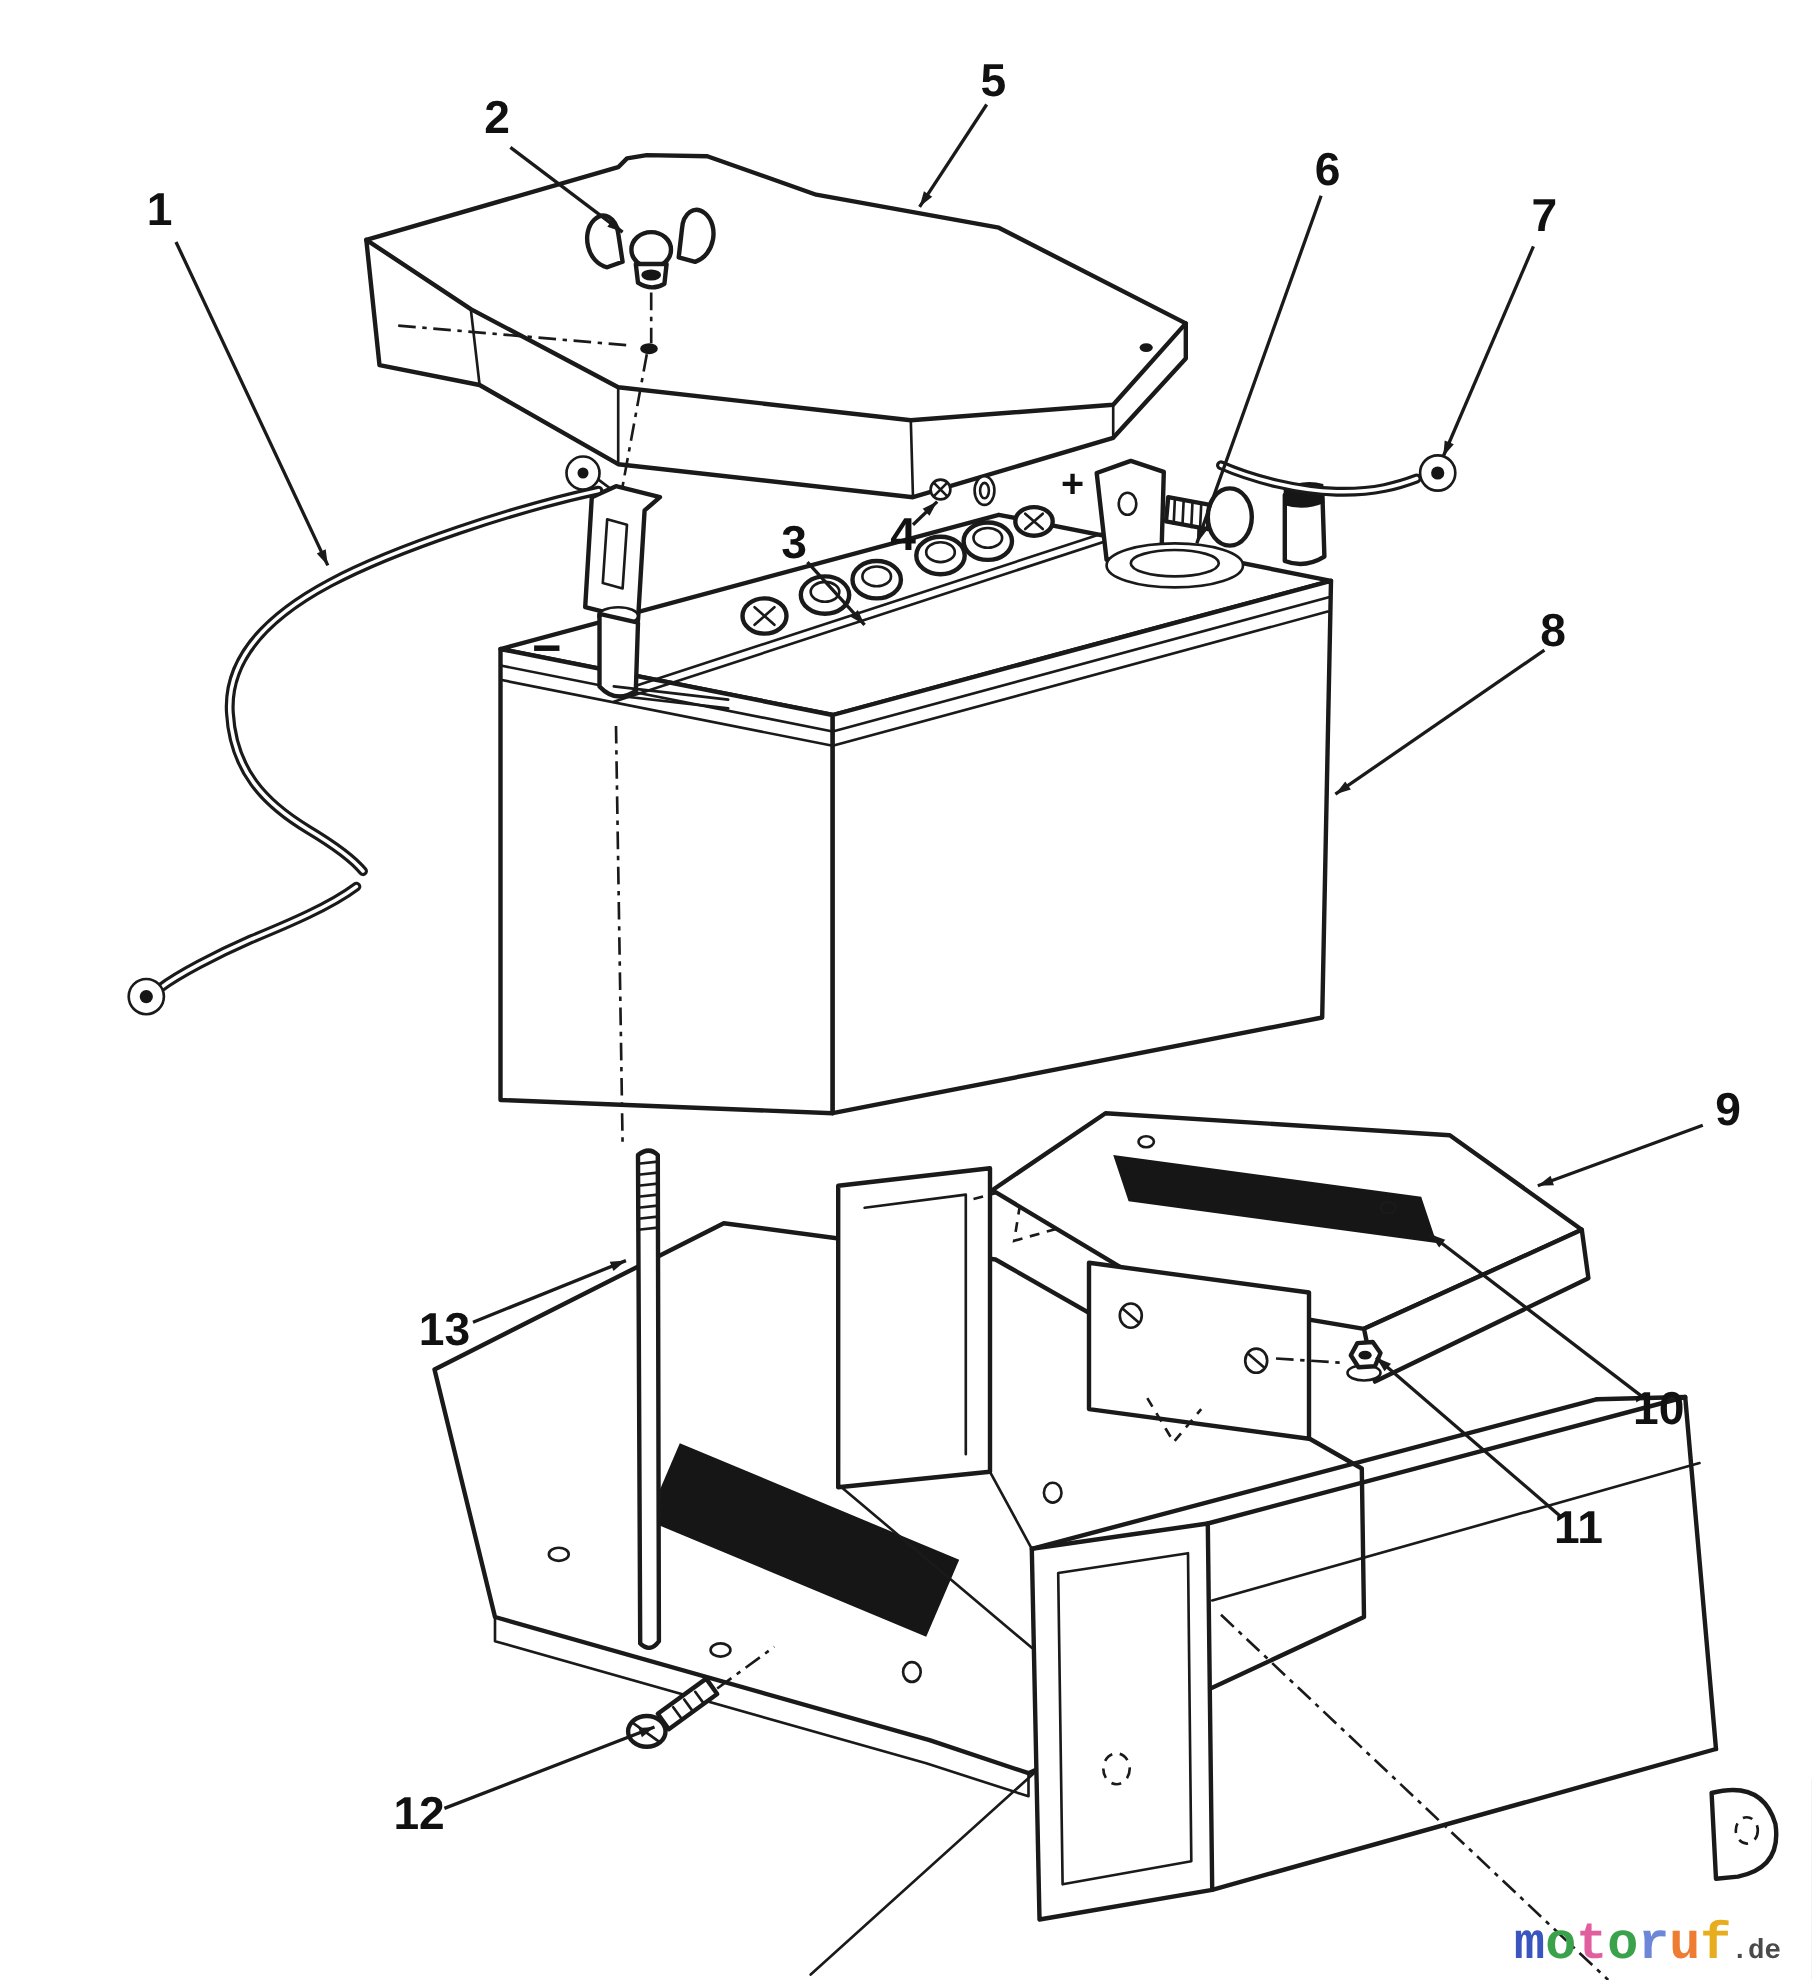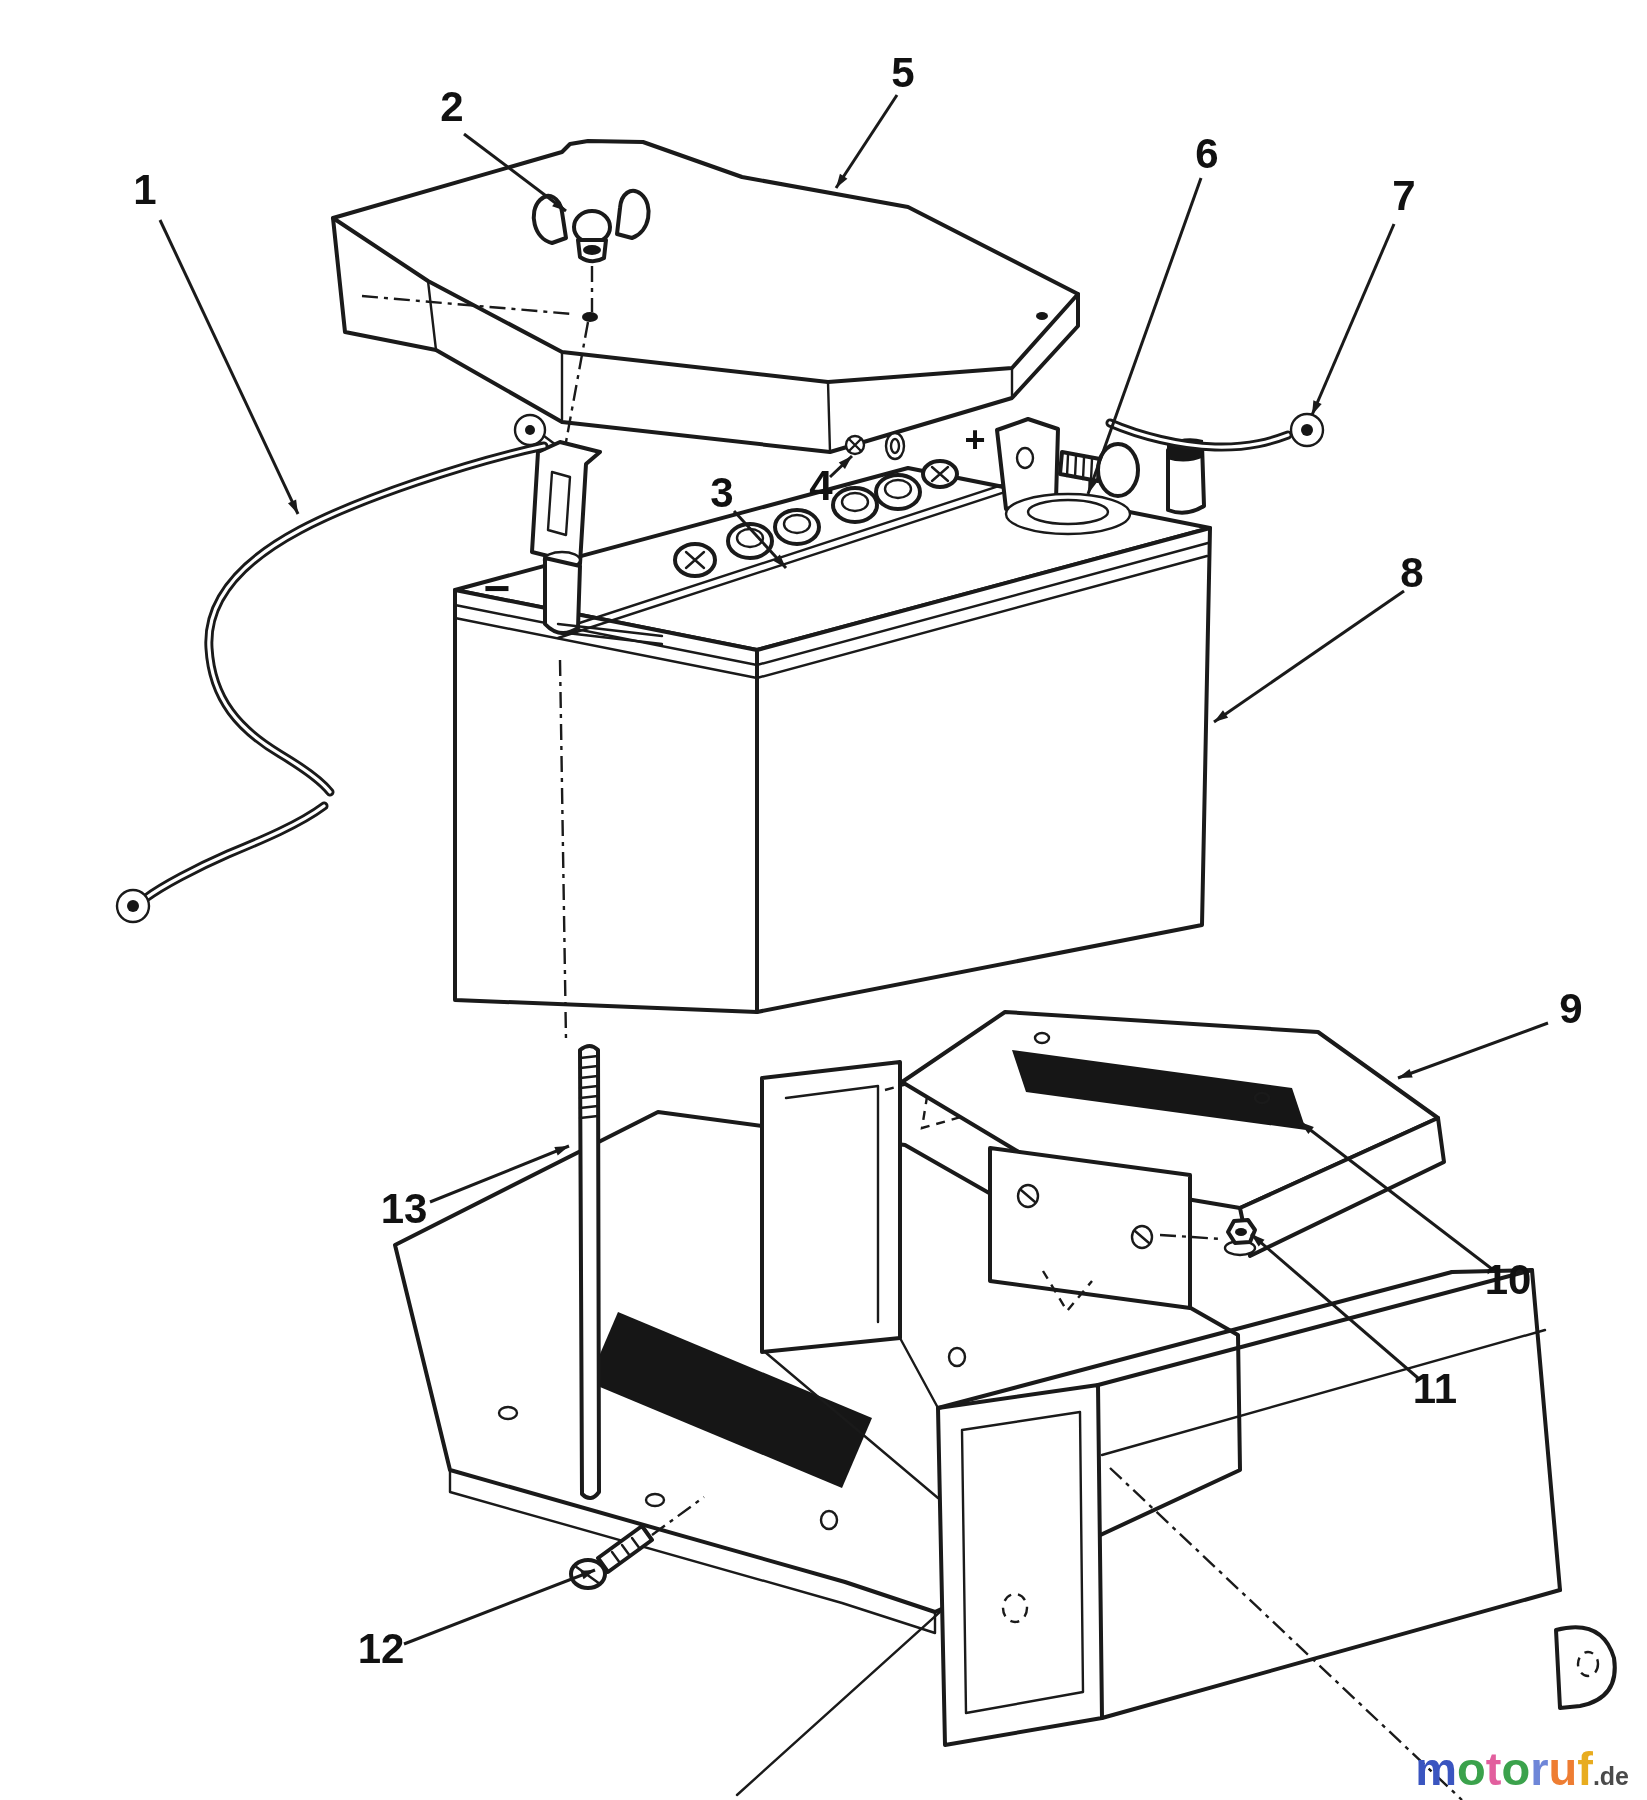--- a/index.html
+++ b/index.html
@@ -24,22 +24,22 @@
   .leader{stroke:#1a1a1a;stroke-width:3;}
   .arrowhead{fill:#1a1a1a;stroke:none;}
   .callout-label{font-family:"Liberation Sans",sans-serif;font-size:42px;font-weight:700;fill:#111;
                  text-anchor:middle;dominant-baseline:middle;}
   .sym{font-family:"Liberation Sans",sans-serif;font-weight:700;fill:#111;
        text-anchor:middle;dominant-baseline:middle;}
   .sym.plus{font-size:36px;}
   .sym.minus{font-size:46px;}
   
   .watermark{
-    position:absolute;right:18px;bottom:8px;
-    font-family:Liberation Sans, sans-serif;
+    position:absolute;right:28px;bottom:8px;
+    font-family:Liberation Mono, monospace;
     font-size:47px;font-weight:700;line-height:1;
     user-select:none;white-space:nowrap;
   }
   .watermark .suffix{font-size:25px;font-weight:700;}
 </style>
 </head>
 <body>
 
 <div class="stage">
 <svg width="1647" height="1800" viewBox="0 0 1647 1800">

